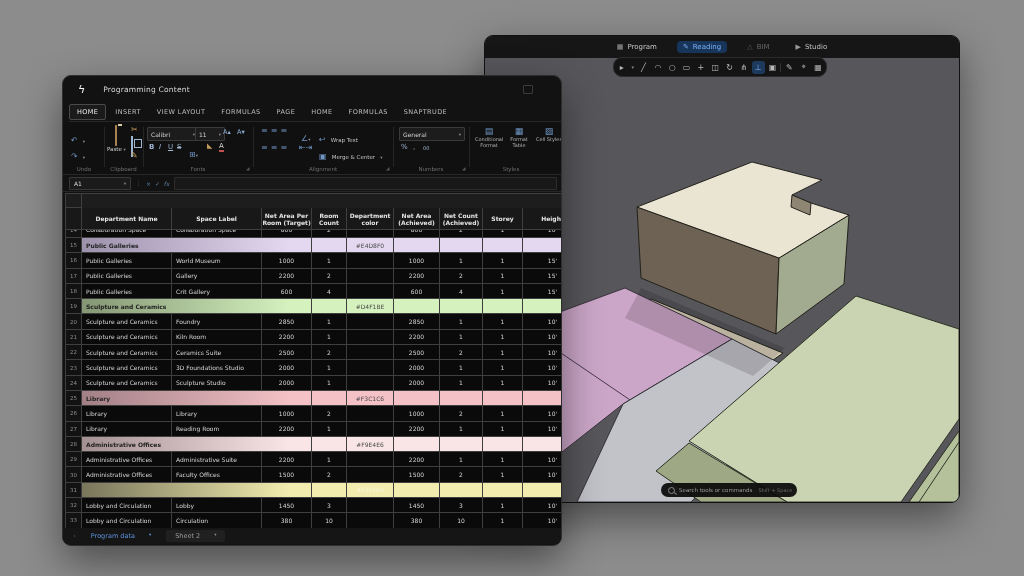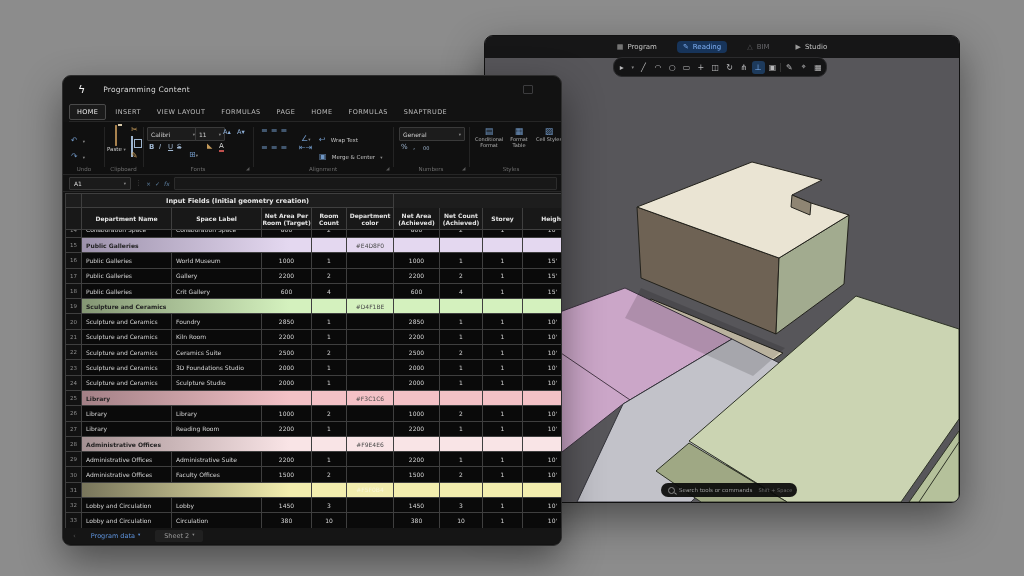--- a/index.html
+++ b/index.html
@@ -71,21 +71,21 @@
   .band .cell{background:transparent;}
   .band .rn{background:#121212;}
   .bname{font-weight:bold;color:#222;}
   .bhex{color:#4a4a4a;}
   .bhex.faint{color:rgba(255,255,255,.5);}
   #rowclip{height:8px;overflow:hidden;}
   #rowclip .trow{margin-top:-7.3px;}
 
   #sheetbar{position:absolute;left:0;top:452px;right:0;height:16px;background:#151515;display:flex;align-items:center;gap:6px;padding-left:10px;}
   #navsheets{font-size:7px;color:#555;}
-  .stab{display:flex;align-items:flex-start;gap:3px;font-size:6.5px;padding:2px 9px;border-radius:2px;}
+  .stab{display:flex;align-items:flex-start;gap:14px;font-size:6.5px;padding:2px 9px;border-radius:2px;}
   .stab.active{color:#5E93DC;}
   .stab.active .tinycaret{color:#5E93DC;}
   .stab.idle{background:#202020;color:#9a9a9a;}
 </style>
 </head>
 <body>
 
 <div id="desktop">
 
   <section class="win" id="design-window">
@@ -253,21 +253,20 @@
       <span style="font-size:7px;color:#4c4c4c">⋮</span>
       <span class="fbic">×</span>
       <span class="fbic">✓</span>
       <span class="fbic" style="font-style:italic">fx</span>
       <div id="fxinput"></div>
     </div>
 
     <div id="grid">
         <div class="trow ghd" style="height: 14px;">
           <div class="cell rn" style="width: 16px;"></div>
-          <div class="cell" style="width: 312px; color: rgb(233, 233, 233); font-weight: bold; height: 14px;">Input Fields (Initial geometry creation)</div>
         </div>
         <div class="trow chd">
           <div class="cell rn" style="width: 16px;"></div>
           <div class="cell" style="width: 90px;">Department Name</div>
           <div class="cell" style="width: 90px;">Space Label</div>
           <div class="cell" style="width: 50px;">Net Area Per Room (Target)</div>
           <div class="cell" style="width: 35px;">Room Count</div>
           <div class="cell" style="width: 47px;">Department color</div>
           <div class="cell" style="width: 46px;">Net Area (Achieved)</div>
           <div class="cell" style="width: 43px;">Net Count (Achieved)</div>

